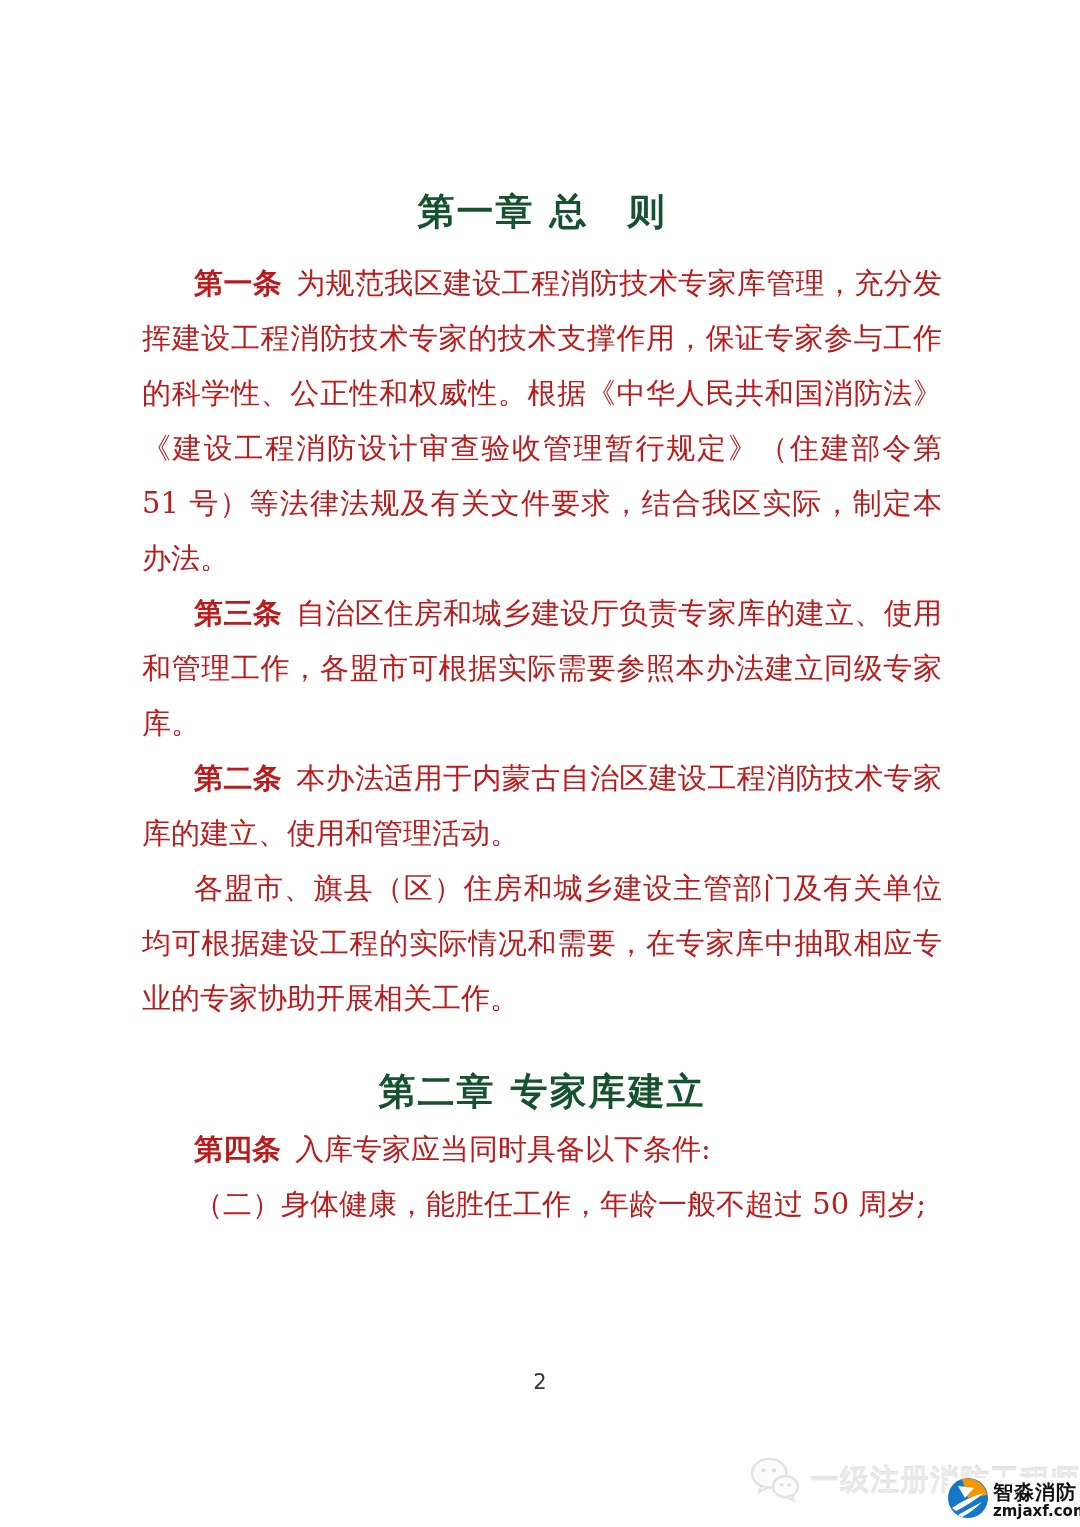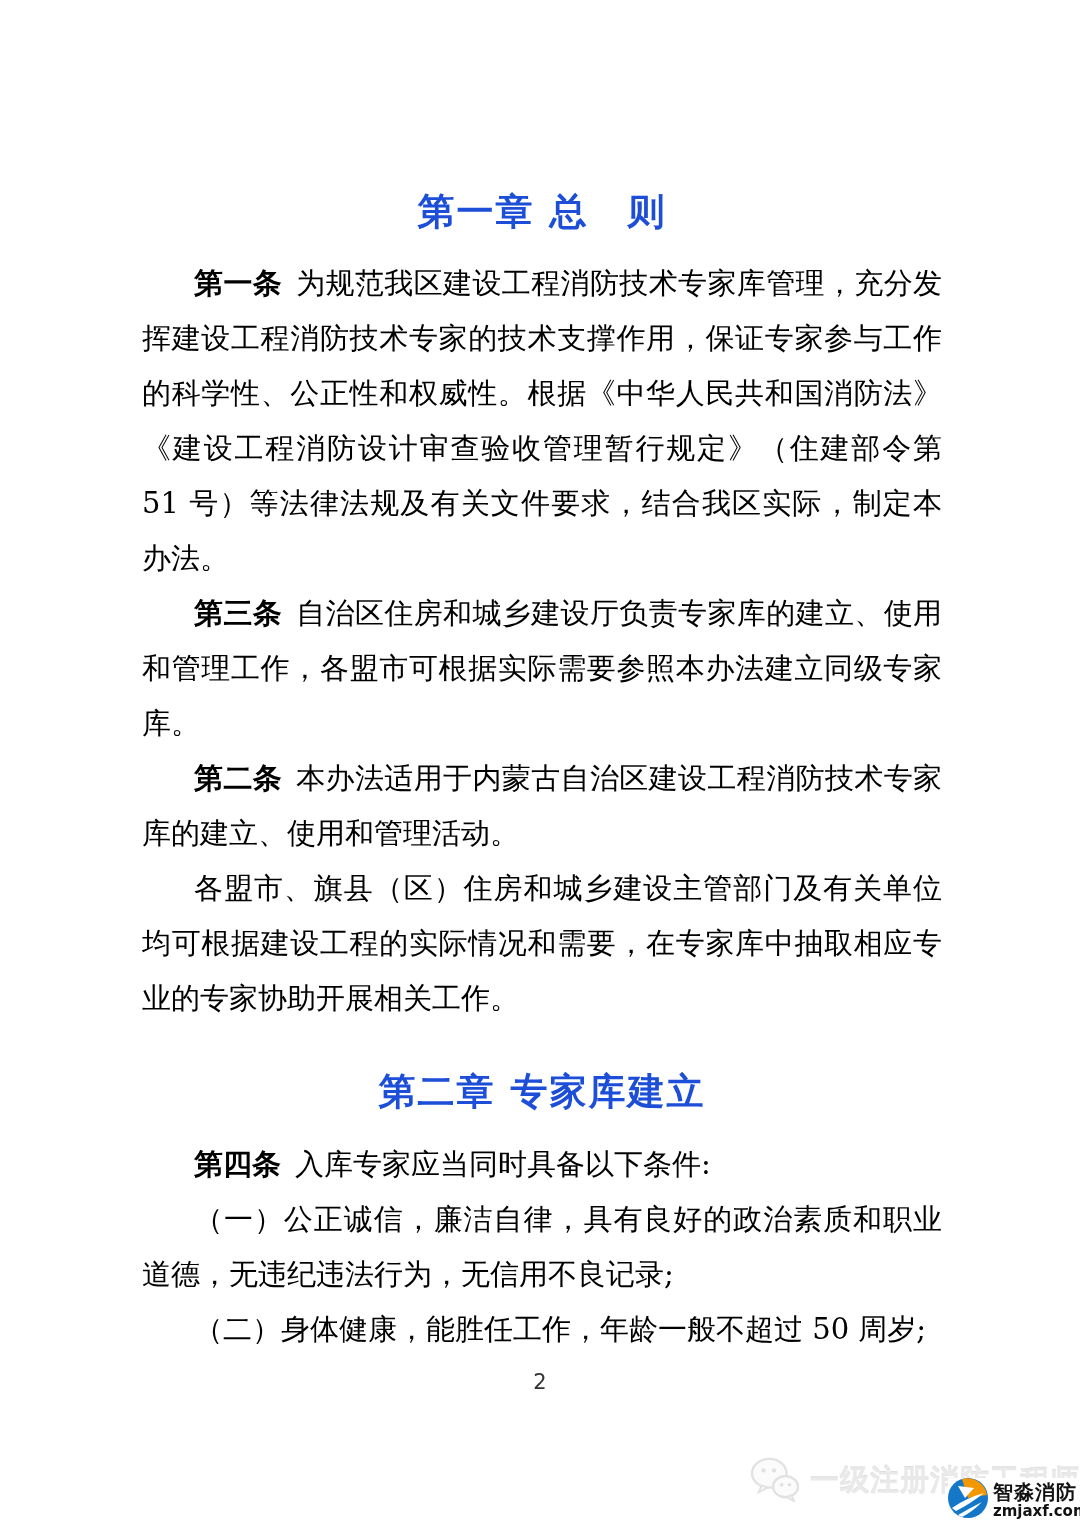--- a/index.html
+++ b/index.html
@@ -15,37 +15,37 @@
   .content {
     position: absolute;
     left: 142px;
     top: 192px;
     width: 800px;
   }
   .chapter-title {
     font-family: "DejaVu Sans", sans-serif;
     font-size: 37px;
     font-weight: bold;
-    color: #1d4ed8;
+    color: #14532d;
     text-align: center;
     margin: 0 0 24px 0;
     line-height: 40px;
     letter-spacing: 2px;
   }
   .chapter-title.second {
     margin-top: 46px;
-    margin-bottom: 25px;
+    margin-bottom: 10px;
   }
   .para {
     font-size: 29px;
     line-height: 55px;
     text-align: justify;
     text-indent: 52px;
     margin: 0;
-    color: #000000;
+    color: #b91c1c;
   }
   .article-label {
     font-weight: bold;
     margin-right: 14px;
   }
   .page-number {
     position: absolute;
     top: 1370px;
     left: 0;
     width: 1080px;
@@ -113,21 +113,20 @@
     <p class="para"><b class="article-label">第三条</b><span>自治区住房和城乡建设厅负责专家库的建立、使用和管理工作，各盟市可根据实际需要参照本办法建立同级专家库。</span></p>
 
     <p class="para"><b class="article-label">第二条</b><span>本办法适用于内蒙古自治区建设工程消防技术专家库的建立、使用和管理活动。</span></p>
 
     <p class="para"><span>各盟市、旗县（区）住房和城乡建设主管部门及有关单位均可根据建设工程的实际情况和需要，在专家库中抽取相应专业的专家协助开展相关工作。</span></p>
 
     <h1 class="chapter-title second">第二章 专家库建立</h1>
 
     <p class="para"><b class="article-label">第四条</b><span>入库专家应当同时具备以下条件:</span></p>
 
-    <p class="para"><span>（一）公正诚信，廉洁自律，具有良好的政治素质和职业道德，无违纪违法行为，无信用不良记录;</span></p>
 
     <p class="para"><span>（二）身体健康，能胜任工作，年龄一般不超过 50 周岁;</span></p>
 
   </main>
 
   <div class="page-number">2</div>
 
   <div class="watermark">
     <span>
       <svg width="50" height="46" viewBox="0 0 52 48" aria-hidden="true">

